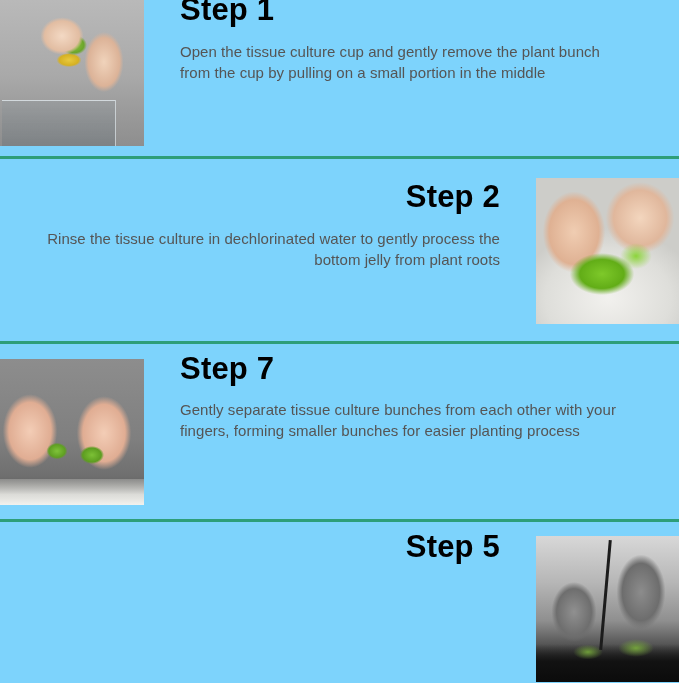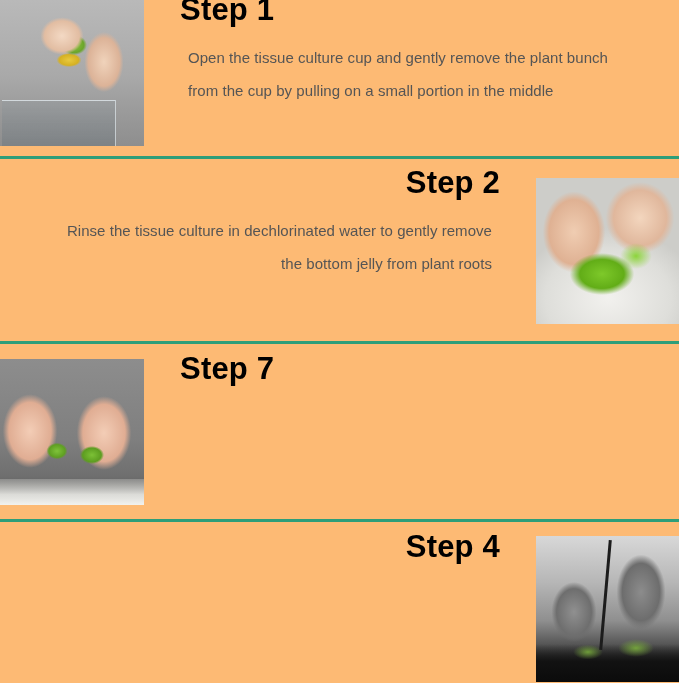--- a/index.html
+++ b/index.html
@@ -13,21 +13,21 @@
     height: 683px;
     overflow: hidden;
     font-family: "Liberation Sans", sans-serif;
     -webkit-font-smoothing: antialiased;
   }
 
   .infographic {
     position: relative;
     width: 679px;
     height: 683px;
-    background: #fdba74;
+    background: #7dd3fc;
   }
 
   
   .step {
     position: absolute;
     left: 0;
     width: 679px;
     box-sizing: border-box;
   }
 
@@ -154,34 +154,34 @@
     font-family: "Liberation Sans", sans-serif;
     font-size: 31px;
     font-weight: 700;
     color: #000000;
     letter-spacing: 0.2px;
     line-height: 1.05;
     white-space: nowrap;
   }
 
   .step-body {
-    margin: 8px;
+    margin: 0;
     font-family: "Liberation Sans", sans-serif;
     font-size: 15px;
     font-weight: 400;
     color: #555555;
-    line-height: 33px;
+    line-height: 21px;
     letter-spacing: 0.05px;
   }
 
   
   .t1 { top: -6px; }
   .t1 .step-body { margin-top: 14px; }
 
-  .t2 { top: 2px; text-align: right; }
+  .t2 { top: 16px; text-align: right; }
   .t2 .step-body { margin-top: 14px; }
 
   .t3 { top: 8px; }
   .t3 .step-body { margin-top: 13px; }
 
   .t4 { top: 8px; }
   .t4 .step-body { margin-top: 14px; }
 </style>
 </head>
 <body>
@@ -199,39 +199,40 @@
   </section>
 
   <div class="divider divider-1"></div>
 
   <section class="step step-2">
     <div class="photo photo-right photo-2">
       <div class="photo-inner ph2"></div>
     </div>
     <div class="text-col text-right t2">
       <h2 class="step-heading">Step 2</h2>
-      <p class="step-body">Rinse the tissue culture in dechlorinated water to gently remove the bottom jelly from plant roots</p>
+      <p class="step-body">Rinse the tissue culture in dechlorinated water to gently process the bottom jelly from plant roots</p>
     </div>
   </section>
 
   <div class="divider divider-2"></div>
 
   <section class="step step-3">
     <div class="photo photo-left photo-3">
       <div class="photo-inner ph3"></div>
     </div>
     <div class="text-col text-left t3">
       <h2 class="step-heading">Step 7</h2>
+      <p class="step-body">Gently separate tissue culture bunches from each other with your fingers, forming smaller bunches for easier planting process</p>
     </div>
   </section>
 
   <div class="divider divider-3"></div>
 
   <section class="step step-4">
     <div class="photo photo-right photo-4">
       <div class="photo-inner ph4"></div>
     </div>
     <div class="text-col text-right t4">
-      <h2 class="step-heading">Step 4</h2>
+      <h2 class="step-heading">Step 5</h2>
     </div>
   </section>
 
 </div>
 
 </body></html>

